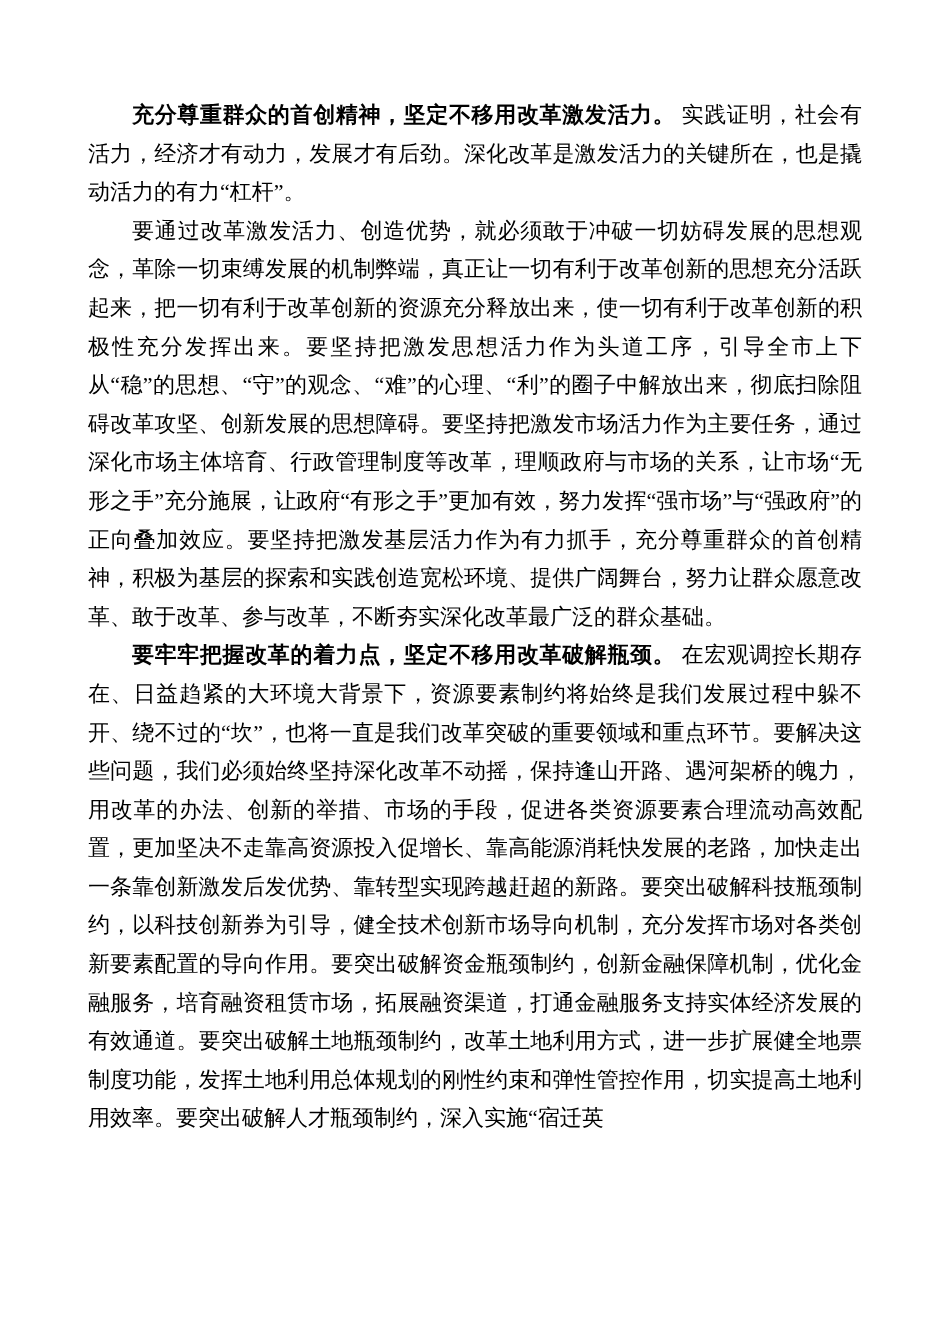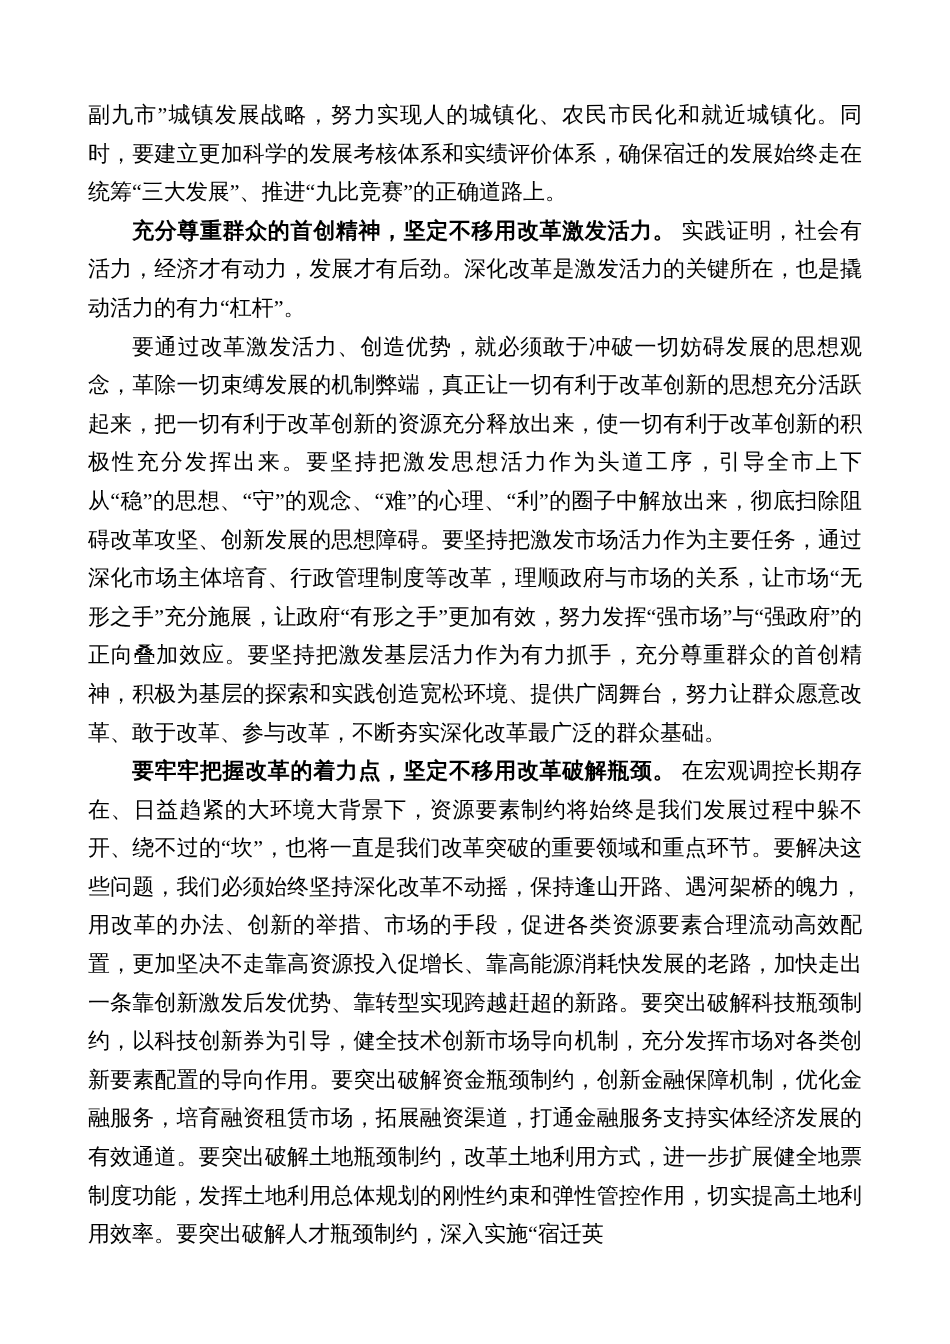--- a/index.html
+++ b/index.html
@@ -31,21 +31,20 @@
   }
   .lead {
     font-weight: 700;
   }
 </style>
 </head>
 <body>
 
 <div class="page">
 
-  <p class="para no-indent"><span>副九市”城镇发展战略，努力实现人的城镇化、农民市民化和就近城镇化。同时，要建立更加科学的发展考核体系和实绩评价体系，确保宿迁的发展始终走在统筹“三大发展”、推进“九比竞赛”的正确道路上。</span></p>
 
   <p class="para"><span class="lead">充分尊重群众的首创精神，坚定不移用改革激发活力。</span> <span>实践证明，社会有活力，经济才有动力，发展才有后劲。深化改革是激发活力的关键所在，也是撬动活力的有力“杠杆”。</span></p>
 
   <p class="para"><span>要通过改革激发活力、创造优势，就必须敢于冲破一切妨碍发展的思想观念，革除一切束缚发展的机制弊端，真正让一切有利于改革创新的思想充分活跃起来，把一切有利于改革创新的资源充分释放出来，使一切有利于改革创新的积极性充分发挥出来。要坚持把激发思想活力作为头道工序，引导全市上下从“稳”的思想、“守”的观念、“难”的心理、“利”的圈子中解放出来，彻底扫除阻碍改革攻坚、创新发展的思想障碍。要坚持把激发市场活力作为主要任务，通过深化市场主体培育、行政管理制度等改革，理顺政府与市场的关系，让市场“无形之手”充分施展，让政府“有形之手”更加有效，努力发挥“强市场”与“强政府”的正向叠加效应。要坚持把激发基层活力作为有力抓手，充分尊重群众的首创精神，积极为基层的探索和实践创造宽松环境、提供广阔舞台，努力让群众愿意改革、敢于改革、参与改革，不断夯实深化改革最广泛的群众基础。</span></p>
 
   <p class="para"><span class="lead">要牢牢把握改革的着力点，坚定不移用改革破解瓶颈。</span> <span>在宏观调控长期存在、日益趋紧的大环境大背景下，资源要素制约将始终是我们发展过程中躲不开、绕不过的“坎”，也将一直是我们改革突破的重要领域和重点环节。要解决这些问题，我们必须始终坚持深化改革不动摇，保持逢山开路、遇河架桥的魄力，用改革的办法、创新的举措、市场的手段，促进各类资源要素合理流动高效配置，更加坚决不走靠高资源投入促增长、靠高能源消耗快发展的老路，加快走出一条靠创新激发后发优势、靠转型实现跨越赶超的新路。要突出破解科技瓶颈制约，以科技创新券为引导，健全技术创新市场导向机制，充分发挥市场对各类创新要素配置的导向作用。要突出破解资金瓶颈制约，创新金融保障机制，优化金融服务，培育融资租赁市场，拓展融资渠道，打通金融服务支持实体经济发展的有效通道。要突出破解土地瓶颈制约，改革土地利用方式，进一步扩展健全地票制度功能，发挥土地利用总体规划的刚性约束和弹性管控作用，切实提高土地利用效率。要突出破解人才瓶颈制约，深入实施“宿迁英</span></p>
 
 </div>
 
 </body></html>

